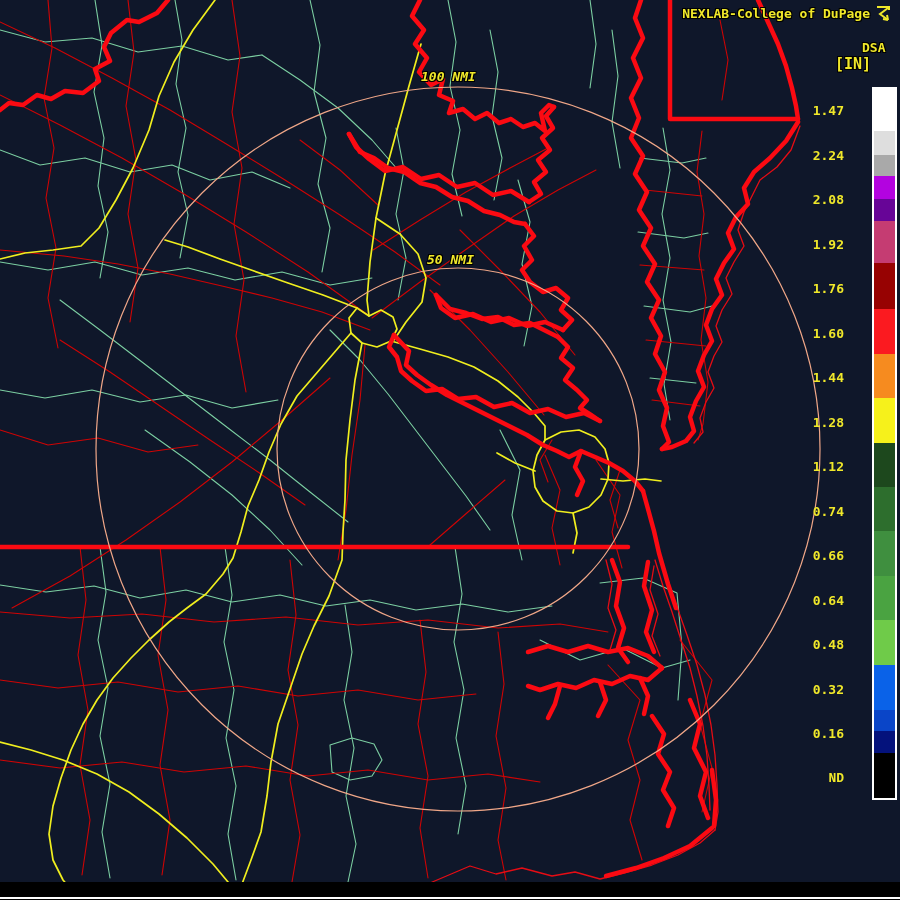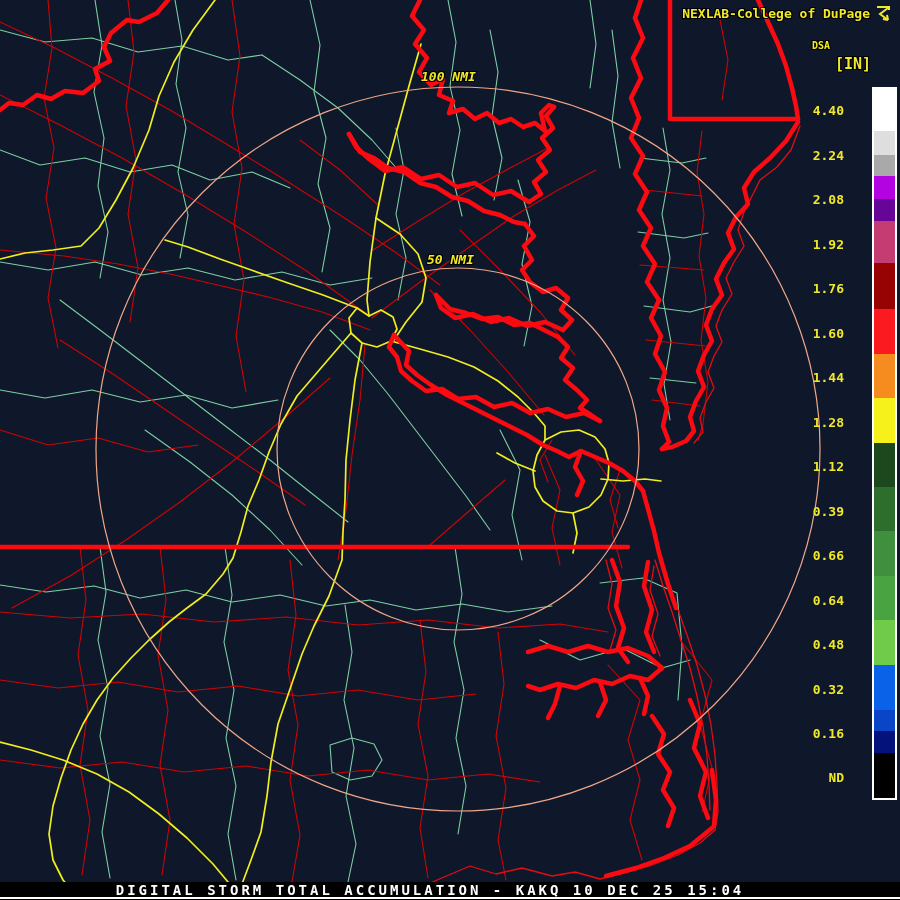--- a/index.html
+++ b/index.html
@@ -3,21 +3,21 @@
 <meta charset="utf-8">
 <style>
   html,body{margin:0;padding:0;background:#000;}
   #stage{position:relative;width:900px;height:900px;background:#0f172a;overflow:hidden;
          font-family:"DejaVu Sans Mono","Liberation Mono",monospace;}
   #map-svg{position:absolute;left:0;top:0;}
   .yellow-label{position:absolute;color:#f0e82a;font-weight:bold;white-space:pre;
                 text-shadow:1px 1px 0 #000,-1px -1px 0 #000,1px -1px 0 #000,-1px 1px 0 #000;}
   #watermark{top:6px;right:30px;font-size:13px;letter-spacing:0px;}
   #cod-logo{position:absolute;top:4px;right:6px;width:20px;height:19px;}
-  #cb-title{top:40px;left:812px;font-size:10px;}
+  #cb-title{top:40px;left:862px;font-size:13px;}
   #cb-units{top:55px;left:835px;font-size:15px;}
   #colorbar-box{position:absolute;left:872px;top:87px;width:21px;height:709px;
                 border:2px solid #ffffff;background:#000;}
   .cb-band{width:100%;}
   .cb-tick{position:absolute;right:56px;font-size:13px;color:#f0e82a;font-weight:bold;text-align:right;}
   .ring-label{font-style:italic;font-size:13px;}
   #ring-label-100{left:421px;top:69px;}
   #ring-label-50{left:427px;top:252px;}
   #footer-band{position:absolute;left:0;top:882px;width:900px;height:18px;background:#000;}
   #footer-text{position:absolute;left:430px;top:882px;transform:translateX(-50%);
@@ -182,37 +182,36 @@
       <div class="cb-band" style="height: 44px; background: rgb(45, 110, 45);"></div>
       <div class="cb-band" style="height: 45px; background: rgb(63, 143, 63);"></div>
       <div class="cb-band" style="height: 44px; background: rgb(74, 163, 65);"></div>
       <div class="cb-band" style="height: 45px; background: rgb(111, 203, 73);"></div>
       <div class="cb-band" style="height: 45px; background: rgb(10, 98, 232);"></div>
       <div class="cb-band" style="height: 21px; background: rgb(10, 69, 200);"></div>
       <div class="cb-band" style="height: 22px; background: rgb(4, 18, 124);"></div>
       <div class="cb-band" style="height: 45px; background: rgb(0, 0, 0);"></div>
     </div>
   <div id="cb-ticks">
-      <div class="cb-tick" style="top: 103px;">4.40</div>
+      <div class="cb-tick" style="top: 103px;">1.47</div>
       <div class="cb-tick" style="top: 147.5px;">2.24</div>
       <div class="cb-tick" style="top: 192px;">2.08</div>
       <div class="cb-tick" style="top: 236.5px;">1.92</div>
       <div class="cb-tick" style="top: 281px;">1.76</div>
       <div class="cb-tick" style="top: 325.5px;">1.60</div>
       <div class="cb-tick" style="top: 370px;">1.44</div>
       <div class="cb-tick" style="top: 414.5px;">1.28</div>
       <div class="cb-tick" style="top: 459px;">1.12</div>
-      <div class="cb-tick" style="top: 503.5px;">0.39</div>
+      <div class="cb-tick" style="top: 503.5px;">0.74</div>
       <div class="cb-tick" style="top: 548px;">0.66</div>
       <div class="cb-tick" style="top: 592.5px;">0.64</div>
       <div class="cb-tick" style="top: 637px;">0.48</div>
       <div class="cb-tick" style="top: 681.5px;">0.32</div>
       <div class="cb-tick" style="top: 726px;">0.16</div>
       <div class="cb-tick" style="top: 770.5px; font-family: Liberation Mono, monospace;">ND</div>
     </div>
 
   <div id="ring-label-100" class="yellow-label ring-label">100 NMI</div>
   <div id="ring-label-50" class="yellow-label ring-label">50 NMI</div>
 
   <div id="footer-band"></div>
-  <div id="footer-text">DIGITAL STORM TOTAL ACCUMULATION - KAKQ 10 DEC 25 15:04</div>
   <div id="bottom-line"></div>
 </div>
 
 </body></html>

